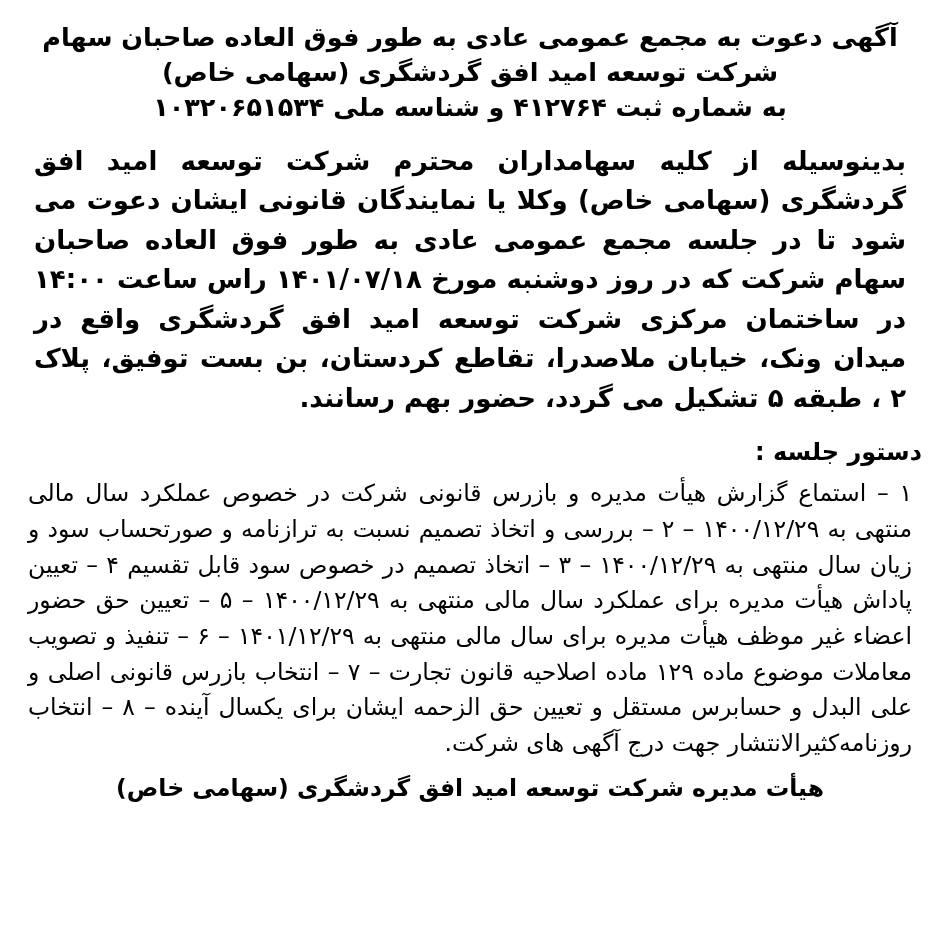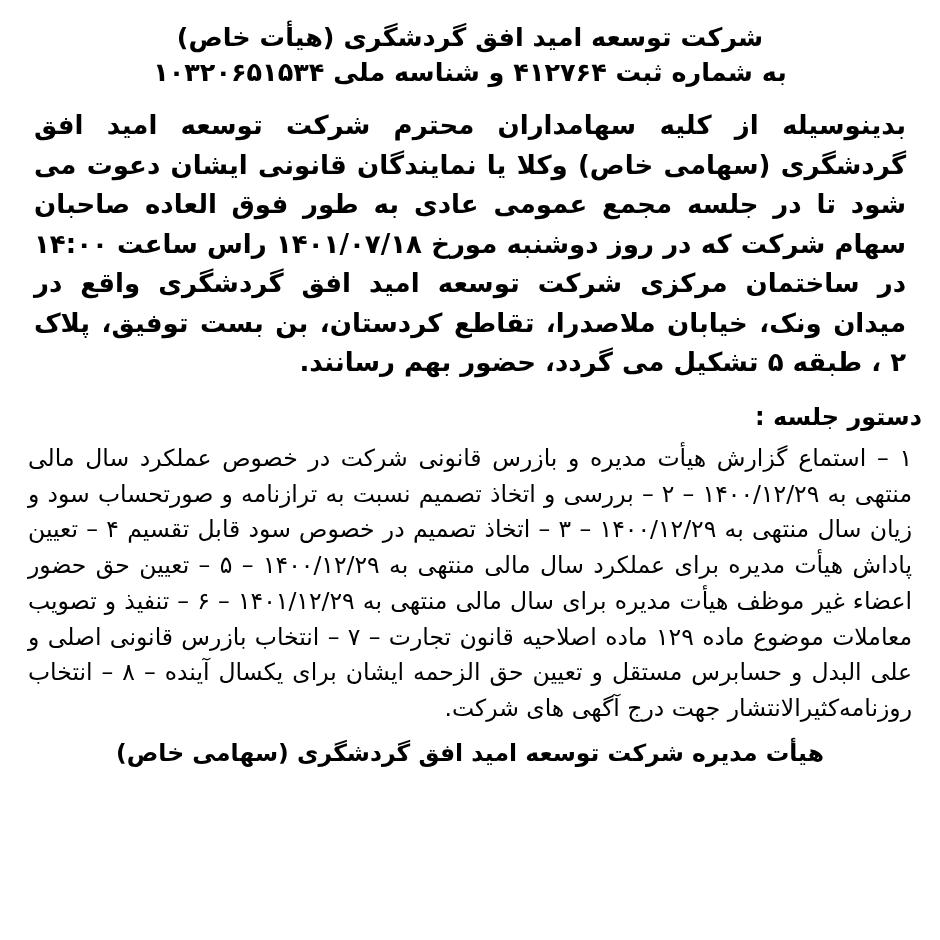--- a/index.html
+++ b/index.html
@@ -73,21 +73,22 @@
     font-size: 23.5px;
     line-height: 1.4;
   }
 </style>
 </head>
 <body>
 
 <div class="page">
 
   <div class="notice-title">
-    <span class="t-line title-line-2">شرکت توسعه امید افق گردشگری (هیأت خاص)</span>
+    <span class="t-line title-line-1">آگهی دعوت به مجمع عمومی عادی به طور فوق العاده صاحبان سهام</span>
+    <span class="t-line title-line-2">شرکت توسعه امید افق گردشگری (سهامی خاص)</span>
     <span class="t-line title-line-3">به شماره ثبت ۴۱۲۷۶۴ و شناسه ملی ۱۰۳۲۰۶۵۱۵۳۴</span>
   </div>
 
   <div class="body-block">
     <p class="para justified">بدینوسیله از کلیه سهامداران محترم شرکت توسعه امید افق گردشگری (سهامی خاص) وکلا یا نمایندگان قانونی ایشان دعوت می شود تا در جلسه مجمع عمومی عادی به طور فوق العاده صاحبان سهام شرکت که در روز دوشنبه مورخ ۱۴۰۱/۰۷/۱۸ راس ساعت ۱۴:۰۰ در ساختمان مرکزی شرکت توسعه امید افق گردشگری واقع در میدان ونک، خیابان ملاصدرا، تقاطع کردستان، بن بست توفیق، پلاک ۲ ، طبقه ۵ تشکیل می گردد، حضور بهم رسانند.</p>
 
     <div class="heading-inline">دستور جلسه :</div>
 
     <p class="agenda">۱ – استماع گزارش هیأت مدیره و بازرس قانونی شرکت در خصوص عملکرد سال مالی منتهی به ۱۴۰۰/۱۲/۲۹ – ۲ – بررسی و اتخاذ تصمیم نسبت به ترازنامه و صورتحساب سود و زیان سال منتهی به ۱۴۰۰/۱۲/۲۹ – ۳ – اتخاذ تصمیم در خصوص سود قابل تقسیم ۴ – تعیین پاداش هیأت مدیره برای عملکرد سال مالی منتهی به ۱۴۰۰/۱۲/۲۹ – ۵ – تعیین حق حضور اعضاء غیر موظف هیأت مدیره برای سال مالی منتهی به ۱۴۰۱/۱۲/۲۹ – ۶ – تنفیذ و تصویب معاملات موضوع ماده ۱۲۹ ماده اصلاحیه قانون تجارت – ۷ – انتخاب بازرس قانونی اصلی و علی البدل و حسابرس مستقل و تعیین حق الزحمه ایشان برای یکسال آینده – ۸ – انتخاب روزنامه‌کثیرالانتشار جهت درج آگهی های شرکت.</p>
 

